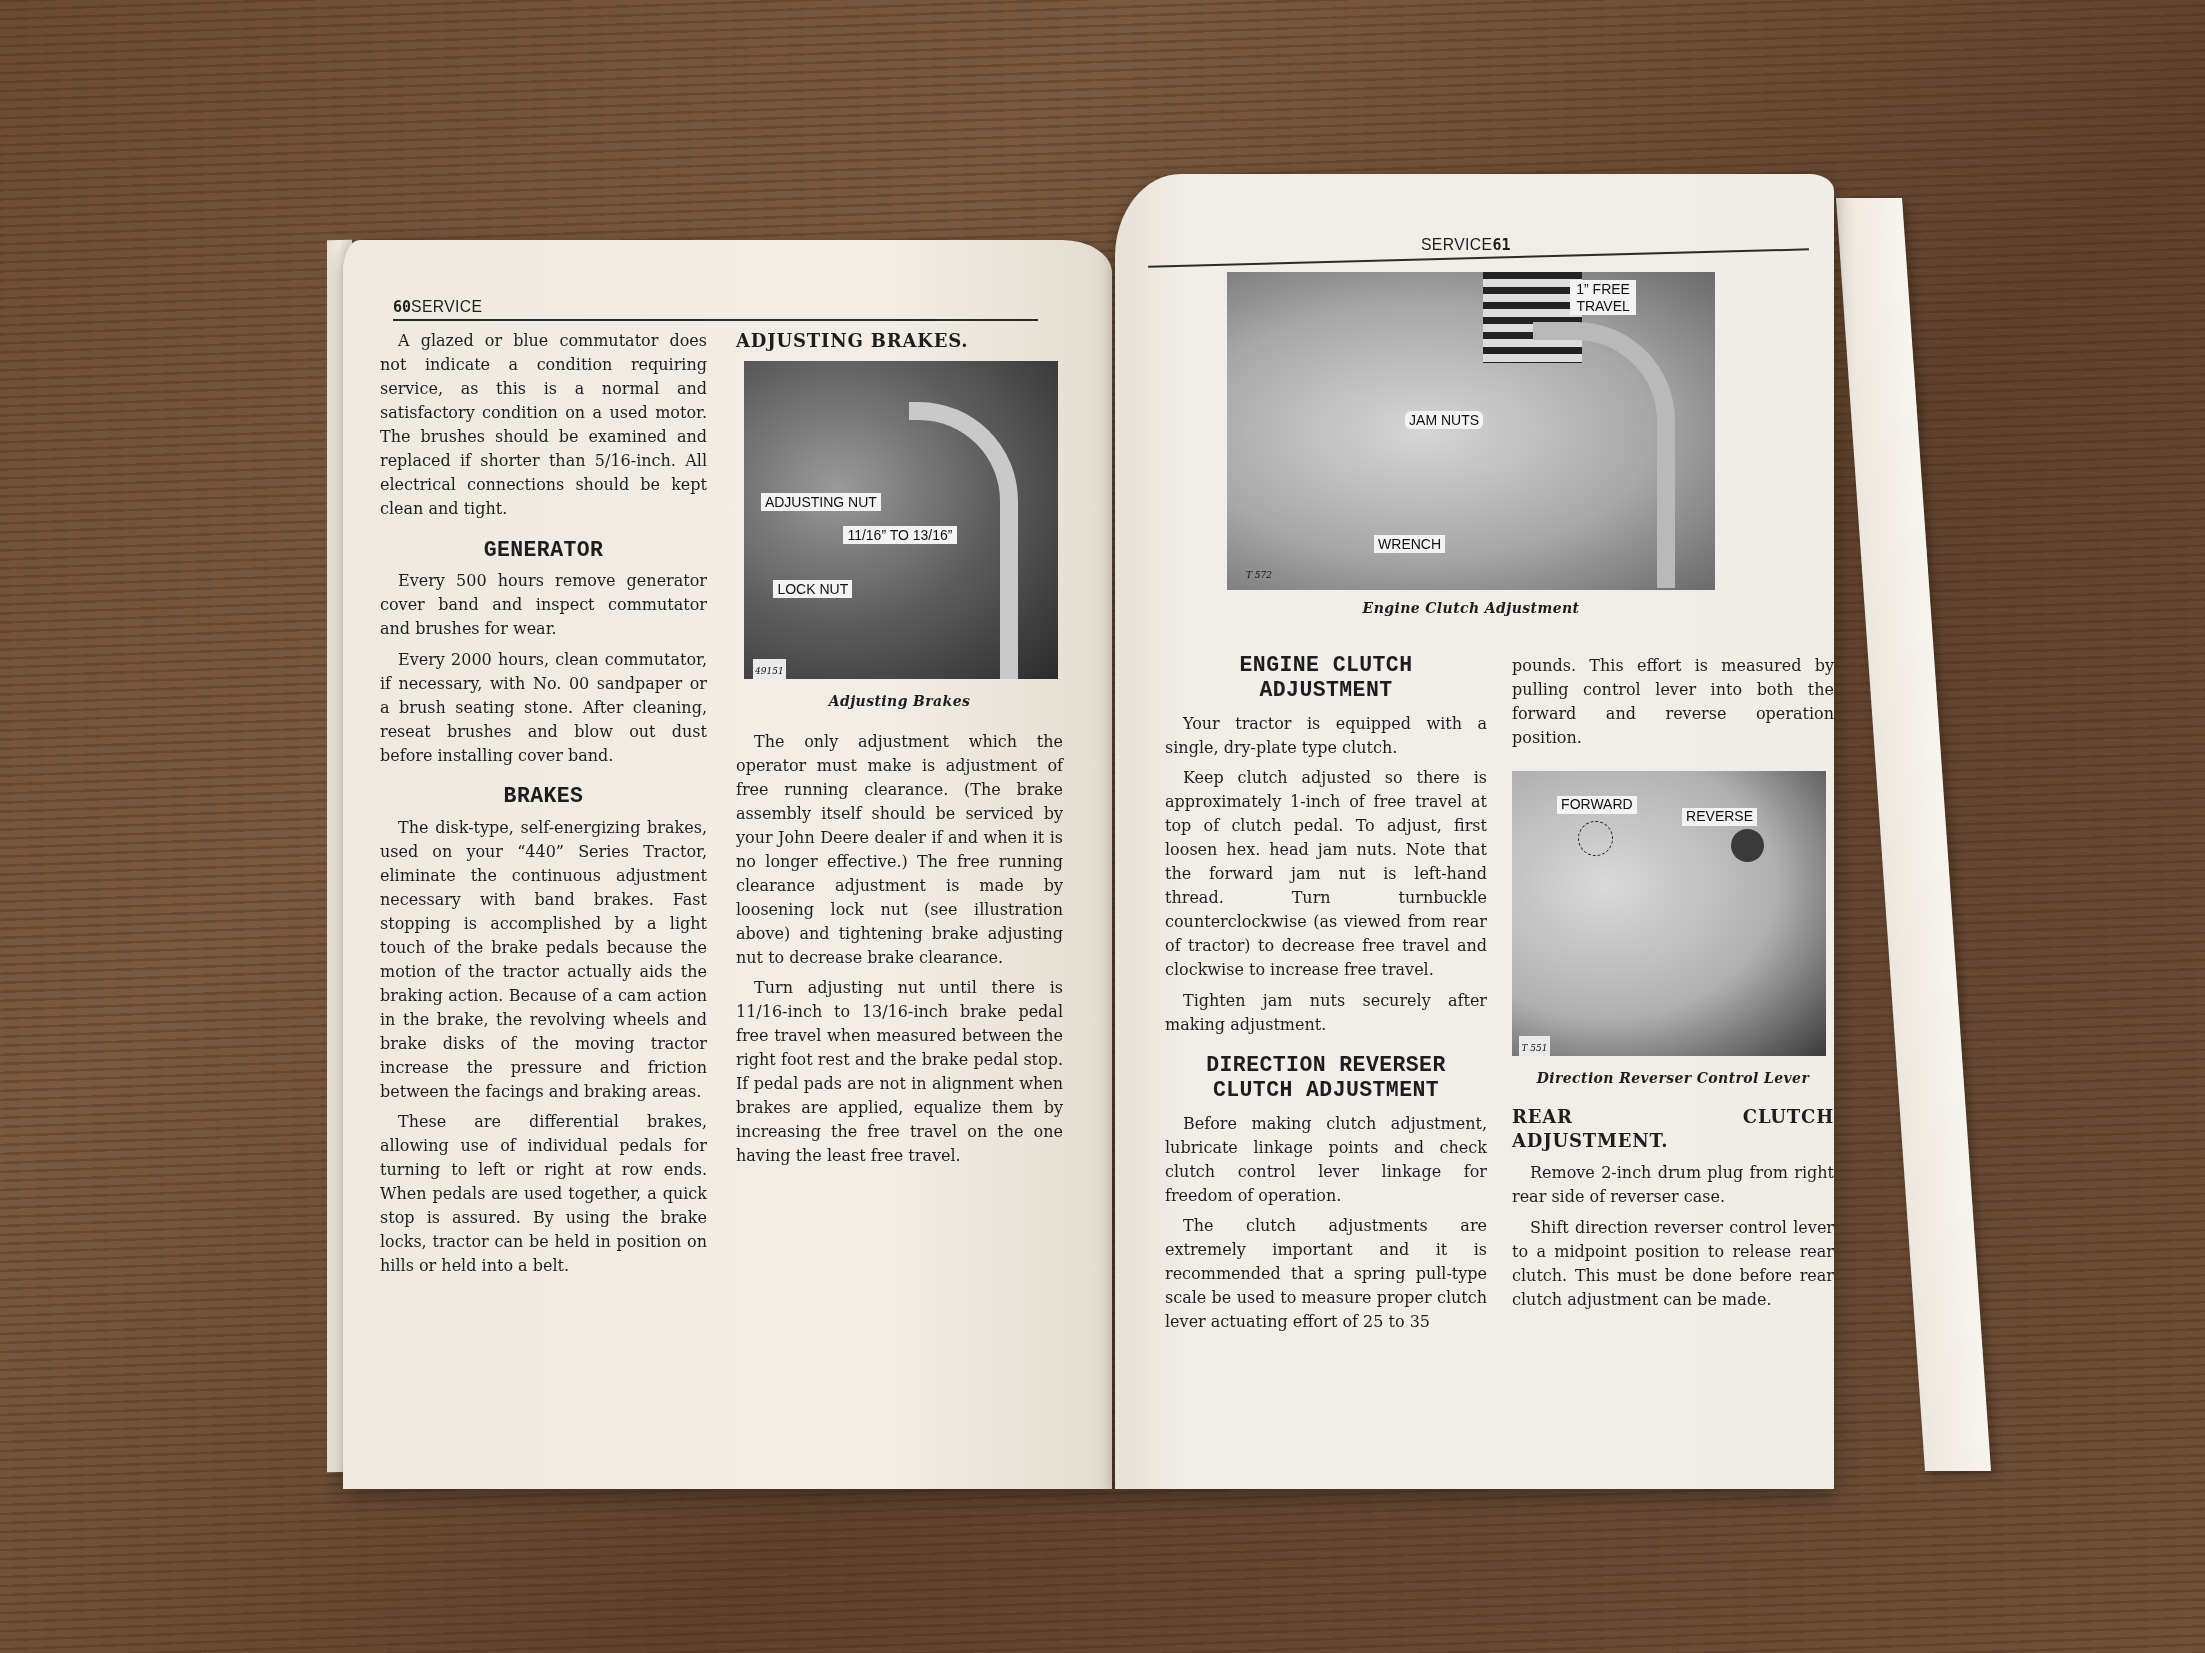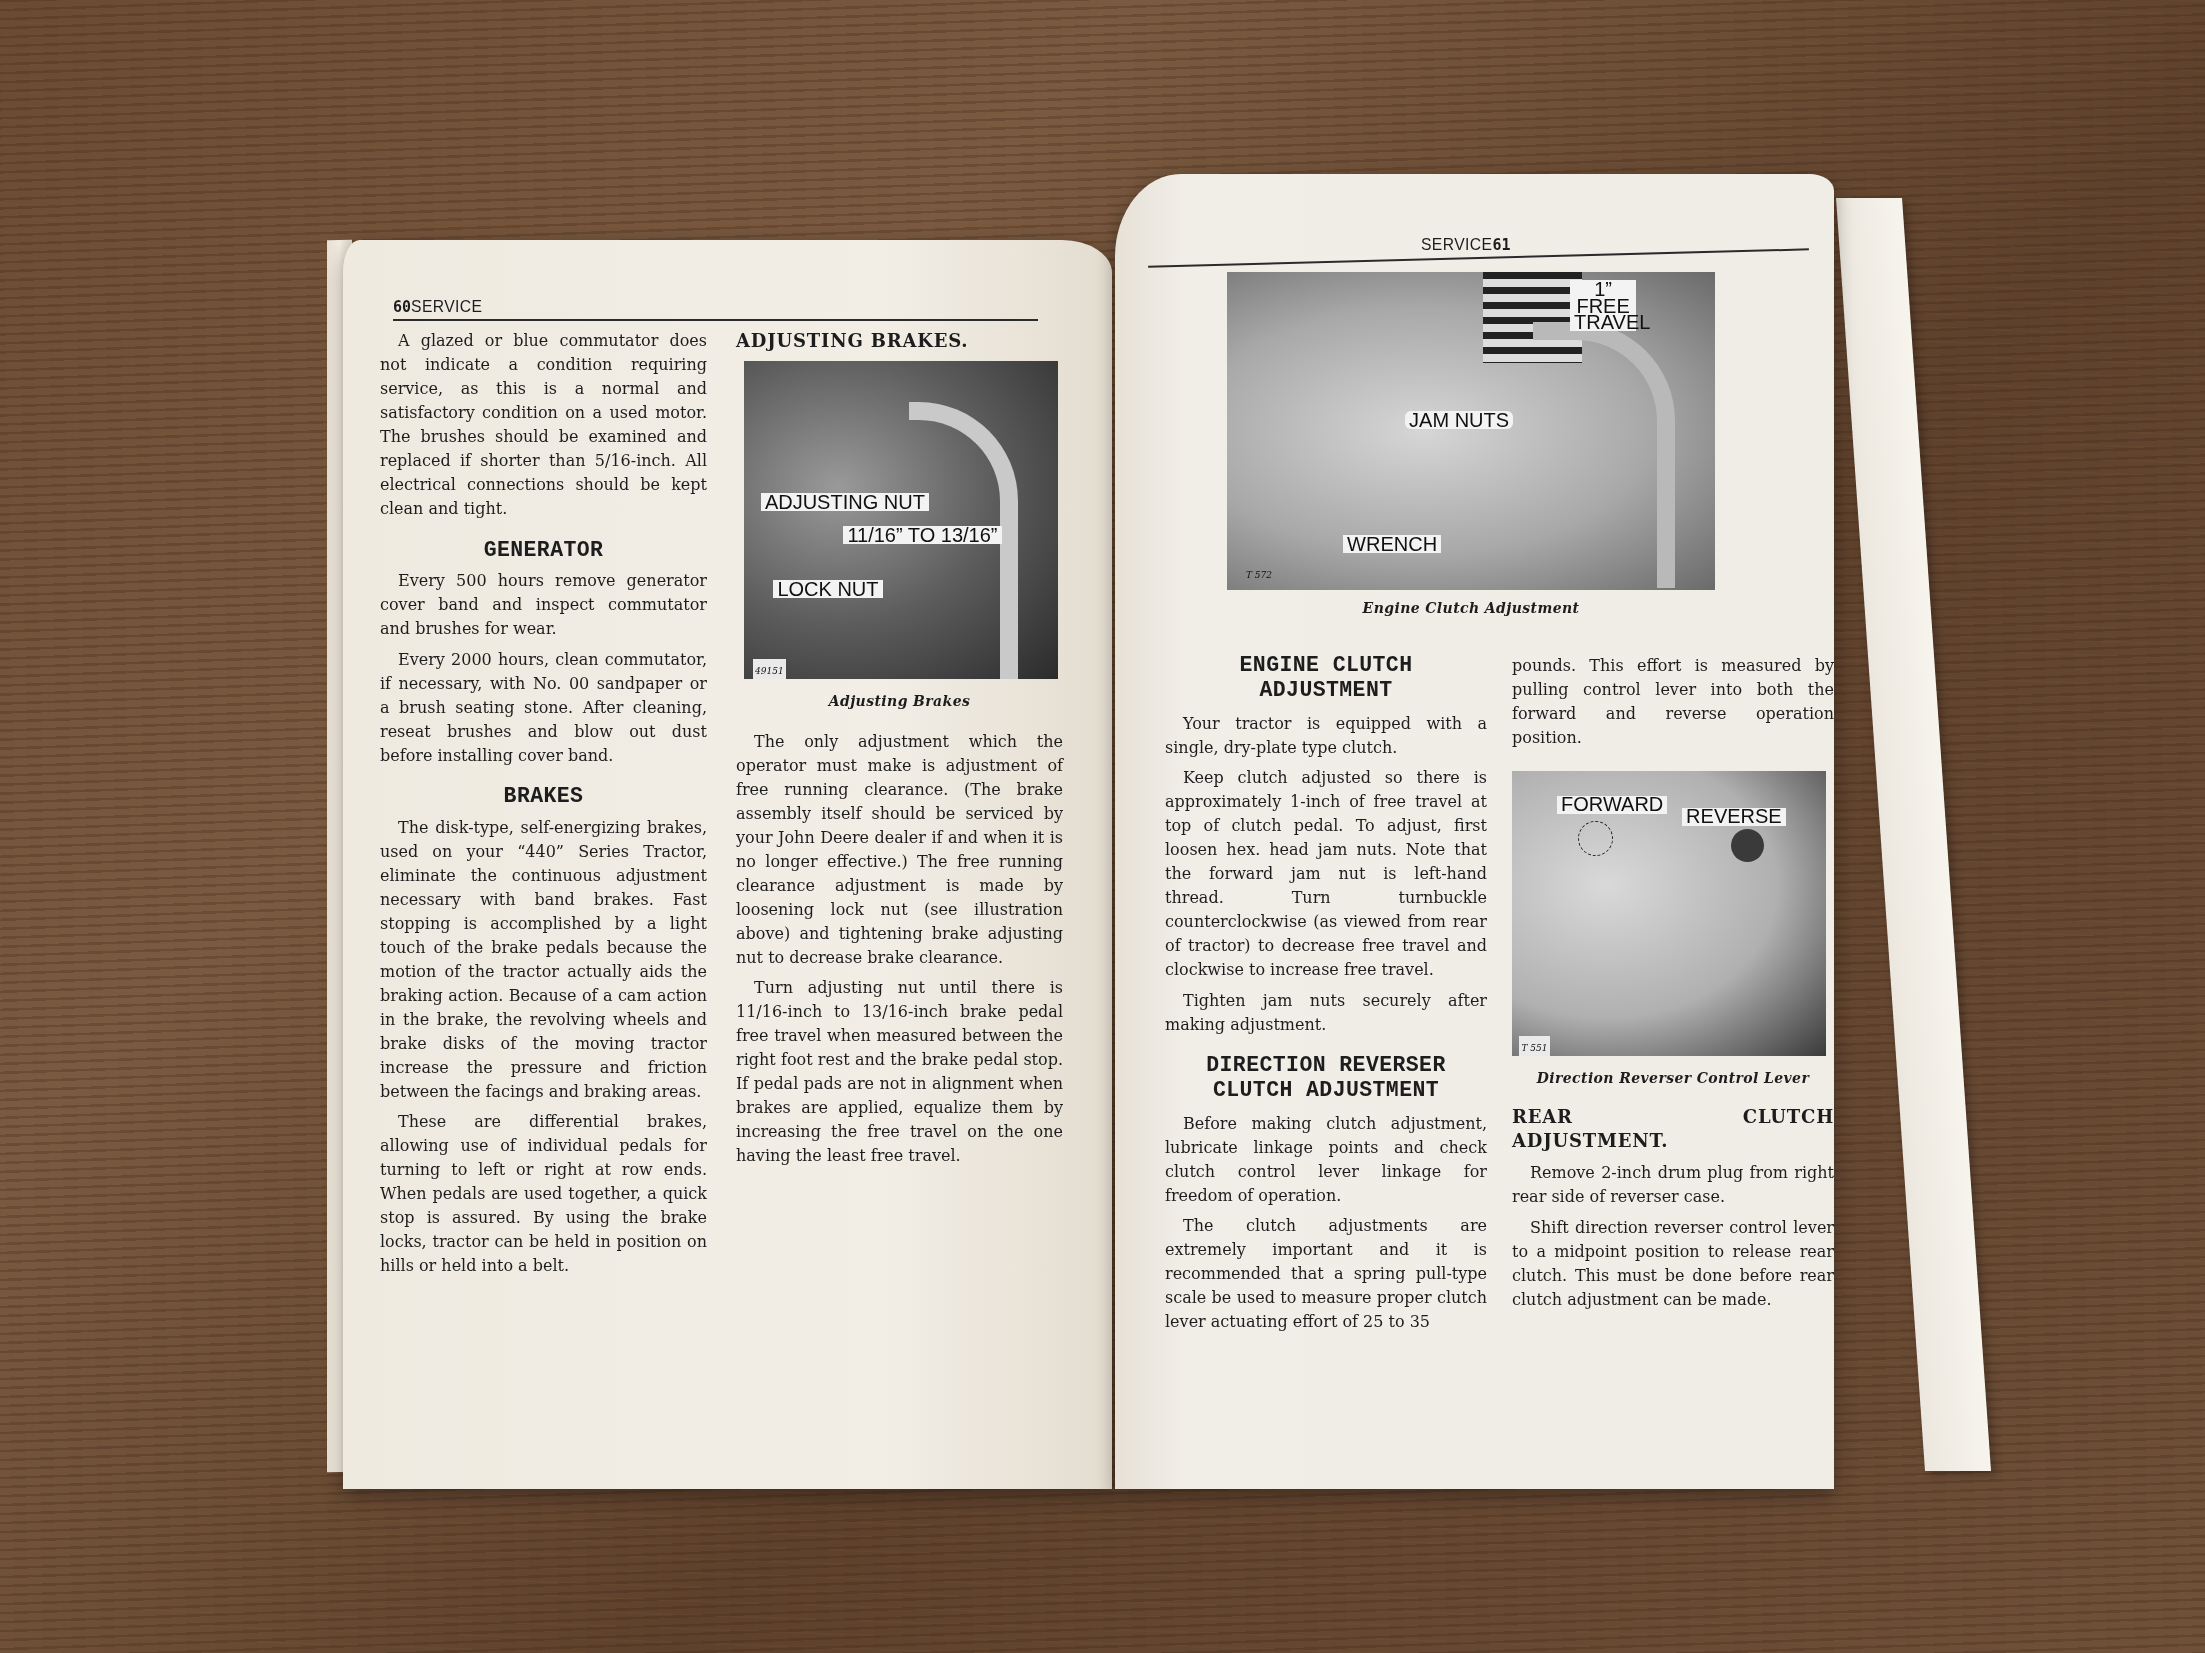--- a/index.html
+++ b/index.html
@@ -46,21 +46,21 @@
   .h-sans { font-family:Liberation Mono, monospace; font-weight:bold; text-align:center; font-size:21.5px; letter-spacing:0.4px; margin:6.6px 0 6.6px 0; line-height:25px; }
   .h-serif { font-family:"DejaVu Serif", serif; font-weight:bold; font-size:18px; letter-spacing:0.8px; margin:0 0 8.3px 0; }
   .caption { font-style:italic; font-weight:bold; text-align:center; font-size:14px; letter-spacing:0.4px; margin-top:10px; }
   .photo {
     position:relative; background:
       radial-gradient(ellipse at 30% 40%, #9a9a9a 0%, #5d5d5d 50%, #2b2b2b 100%);
     overflow:hidden;
   }
   .photo .label {
     position:absolute; background:#f3f3f3; color:#111; font-family:"Liberation Sans", sans-serif;
-    font-size:20px; padding:0.8px 4.1px; line-height:16.5px; white-space:nowrap;
+    font-size:14px; padding:0.8px 4.1px; line-height:16.5px; white-space:nowrap;
   }
   .photo .code { position:absolute; font-style:italic; font-size:9px; color:#111; background:#eaeaea; padding:0 2.5px; font-family:"DejaVu Serif", serif; }
   .grille { position:absolute; left:256px; top:0; width:99px; height:91px; background:repeating-linear-gradient(180deg,#222 0 6.6px,#ddd 6.6px 15px); }
   .pedal { position:absolute; border:18px solid #c9c9c9; border-left:none; border-bottom:none; border-radius:0 99px 0 0; }
 </style>
 </head>
 <body>
 
 <div class="book-edge-left"></div>
 <div class="back-cover"></div>
@@ -103,21 +103,21 @@
     <span class="page-num">61</span>
   </div>
   <div class="rule" style="left:33px; top:83px; width:661px; transform:rotate(-1.5deg);"></div>
 
   <div style="position:absolute; left:112px; top:98px; width:488px;">
     <div class="photo" style="width:488px; height:318px; background:radial-gradient(ellipse at 40% 50%, #d6d6d6 0%, #a8a8a8 55%, #6a6a6a 100%);">
       <div class="grille"></div>
       <div class="pedal" style="left:306px; top:50px; width:124px; height:248px; border-color:#b9b9b9;"></div>
       <span class="label" style="left:343px; top:8.3px; width:58px; white-space:normal; text-align:center;">1” FREE TRAVEL</span>
       <span class="label" style="left:178px; top:139px;border-radius:6px;">JAM NUTS</span>
-      <span class="label" style="left:116px; top:263px;">WRENCH</span>
+      <span class="label" style="left:147px; top:263px;">WRENCH</span>
       <span class="label" style="left:298px; top:281px;margin-top:39px;">TURNBUCKLE</span>
       <span class="code" style="left:16.5px; top:298px; background:transparent;">T 572</span>
     </div>
     <div class="caption">Engine Clutch Adjustment</div>
   </div>
 
   <div class="col" style="left:50px; top:471px; width:322px;">
     <div class="h-sans" style="width:215px; margin:8.3px auto 8.3px auto;">ENGINE CLUTCH ADJUSTMENT</div>
     <p>Your tractor is equipped with a single, dry-plate type clutch.</p>
     <p>Keep clutch adjusted so there is approximately 1-inch of free travel at top of clutch pedal. To adjust, first loosen hex. head jam nuts. Note that the forward jam nut is left-hand thread. Turn turnbuckle counterclockwise (as viewed from rear of tractor) to decrease free travel and clockwise to increase free travel.</p>

